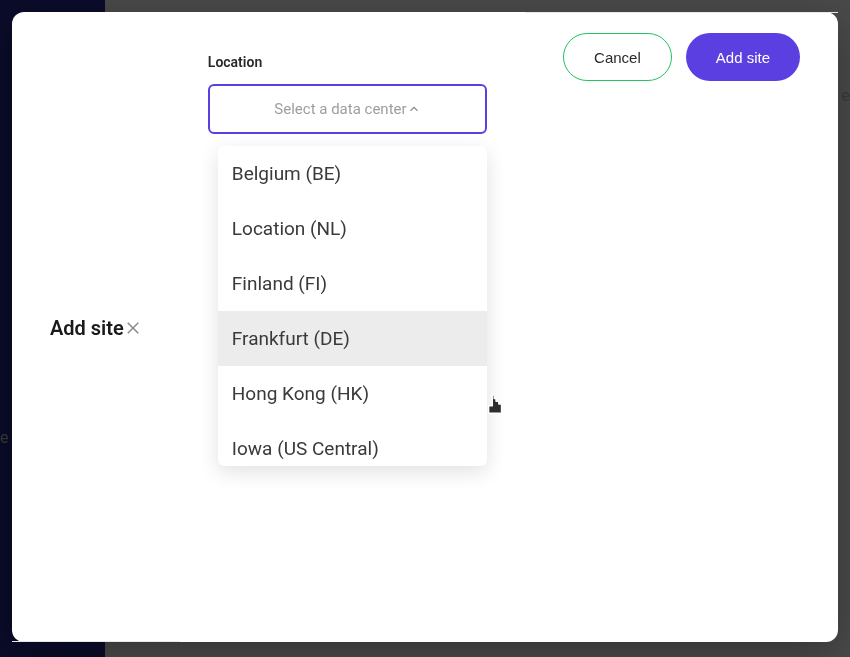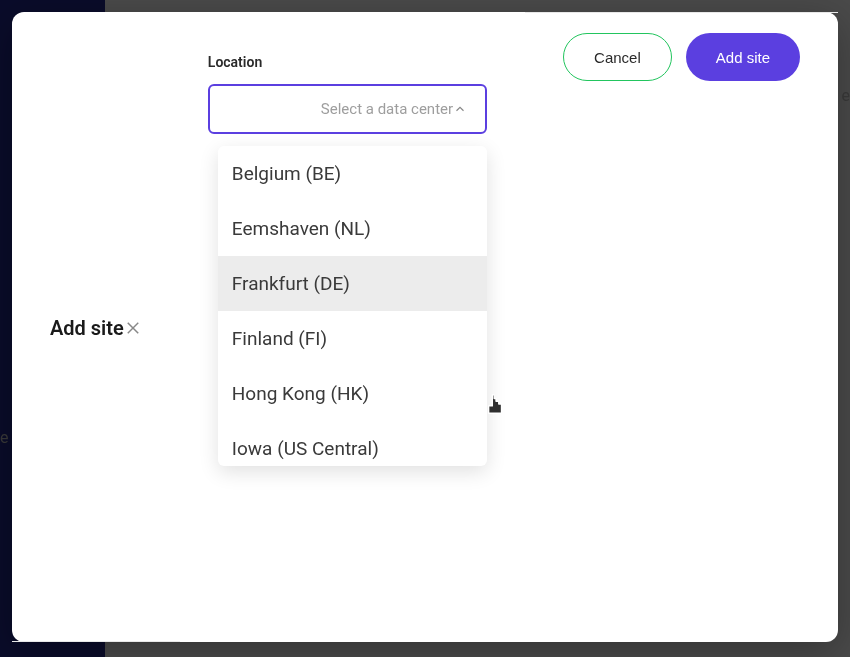--- a/index.html
+++ b/index.html
@@ -80,21 +80,21 @@
       display: block;
     }
     .select-box {
       width: 100%;
       height: 50px;
       border: 2px solid #5B3FE0;
       border-radius: 6px;
       display: flex;
       align-items: center;
       padding: 0 18px;
-      justify-content: flex-end;
+      justify-content: center;
       cursor: pointer;
       background: #fff;
     }
     .select-placeholder {
       color: #9e9e9e;
       font-size: 15px;
     }
     .chevron {
       color: #888;
     }
@@ -192,23 +192,23 @@
     <div class="select-box">
       <span class="select-placeholder">Select a data center</span>
       <svg class="chevron" width="14" height="14" viewBox="0 0 24 24" fill="none" stroke="currentColor" stroke-width="2">
         <polyline points="6 15 12 9 18 15"></polyline>
       </svg>
     </div>
 
     <div class="dropdown">
       <div class="dropdown-inner" id="dropdown-list">
           <div class="dropdown-item">Belgium (BE)</div>
-          <div class="dropdown-item">Eemshaven (NL)</div>
+          <div class="dropdown-item">Location (NL)</div>
+          <div class="dropdown-item">Finland (FI)</div>
           <div class="dropdown-item hovered">Frankfurt (DE)</div>
-          <div class="dropdown-item">Finland (FI)</div>
           <div class="dropdown-item">Hong Kong (HK)</div>
           <div class="dropdown-item">Iowa (US Central)</div>
         </div>
     </div>
   </div>
 
   <div class="modal-footer">
     <button class="btn btn-secondary">Cancel</button>
     <button class="btn btn-primary">Add site</button>
   </div>

